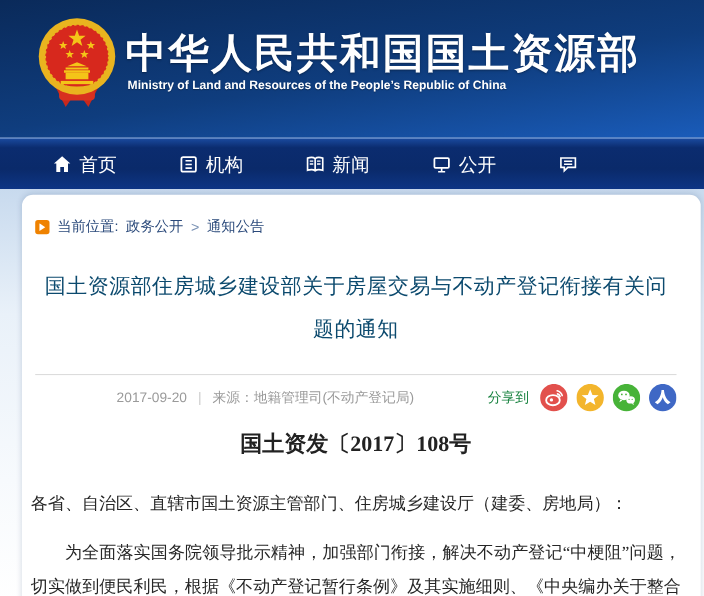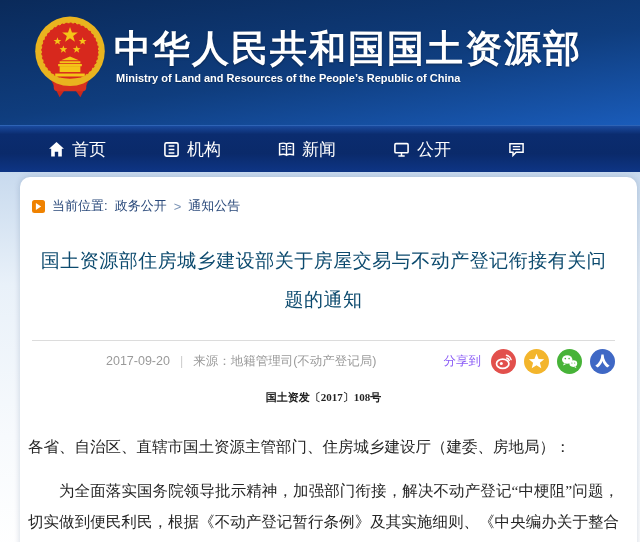--- a/index.html
+++ b/index.html
@@ -43,28 +43,28 @@
   .art-title { margin:26px auto 0; max-width:580px; text-align:center;
     font-family:"Liberation Serif","DejaVu Serif",serif; font-size:19px;
     font-weight:400; color:#0c4a6e; line-height:39px; letter-spacing:.5px; }
 
   .divider { border:none; border-top:1px solid #dcdcdc; margin:21px 4px 0 4px; }
 
   .meta { display:flex; align-items:center; height:40px; padding:0 4px 0 78px;
     font-size:12.5px; color:#9a9a9a; }
   .meta .sep { margin:0 10px; color:#cccccc; }
   .share-group { margin-left:auto; display:flex; align-items:center; gap:8px; }
-  .share-label { margin-right:2px; color:#8b5cf6; }
+  .share-label { margin-right:2px; color:#15803d; }
   .share-btn { width:25px; height:25px; border-radius:50%; display:flex;
     align-items:center; justify-content:center; cursor:pointer; }
   .share-btn svg { width:25px; height:25px; }
 
   .doc-number { text-align:center; margin-top:9px;
     font-family:"Liberation Serif","DejaVu Serif",serif; font-weight:bold;
-    font-size:11px; color:#222; }
+    font-size:20px; color:#222; }
 
   .body-text { font-family:"Liberation Serif","DejaVu Serif",serif;
     font-size:15.5px; color:#262626; line-height:31px; text-align:justify; }
   .salutation { margin-top:26px; }
   .paragraph  { margin-top:13px; text-indent:2em; }
 </style>
 </head>
 <body>
 
 <div class="banner">

